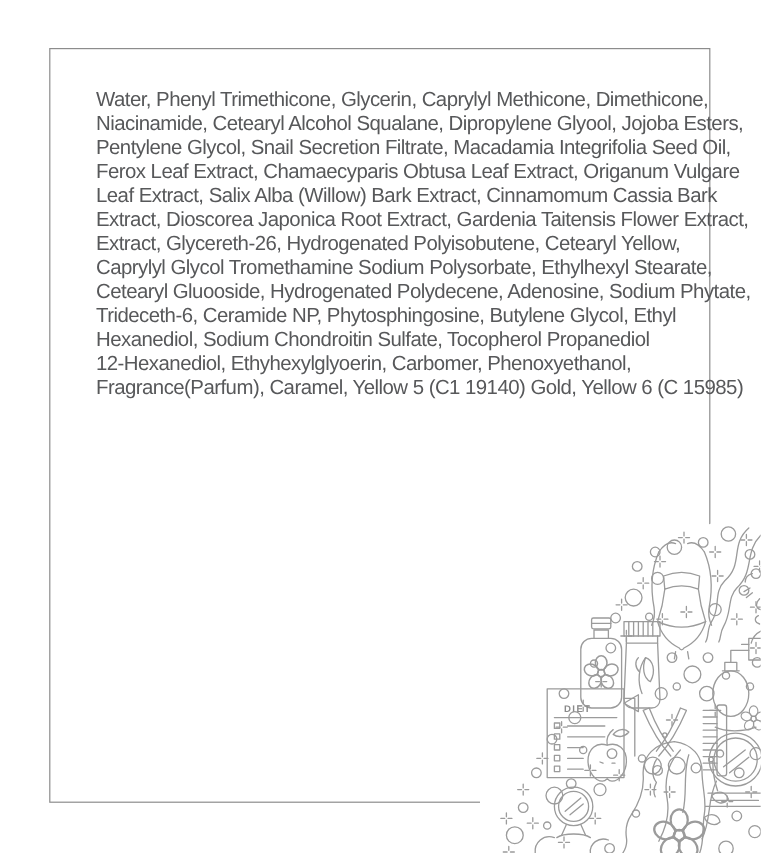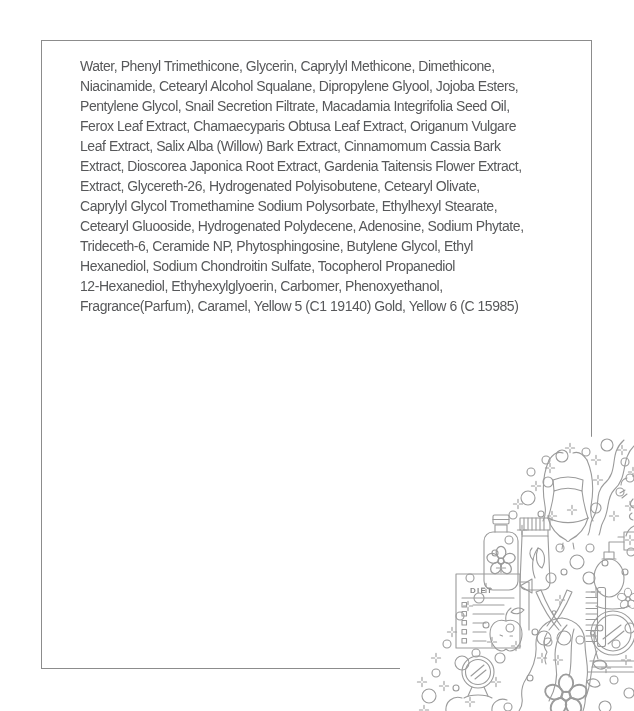--- a/index.html
+++ b/index.html
@@ -6,42 +6,42 @@
   body{
     width:634px;height:711px;position:relative;overflow:hidden;
     background:#ffffff;
     font-family:"Liberation Sans", sans-serif;
   }
   .ingredients-panel{
     position:absolute;left:41px;top:40px;width:551px;height:629px;
     border:1px solid #8c8c8c;box-sizing:border-box;background:transparent;
   }
   .ingredients-text{
-    position:absolute;left:38px;top:15px;width:500px;
-    font-size:14px;line-height:20px;letter-spacing:-0.45px;
+    position:absolute;left:38px;top:32px;width:500px;
+    font-size:17px;line-height:20px;letter-spacing:-0.45px;
     color:#57585a;
   }
   .ing-line{white-space:nowrap;height:20px;}
   .illustration{
     position:absolute;left:400px;top:420px;width:234px;height:291px;
   }
   .illustration svg{display:block;}
 </style>
 </head>
 <body>
 
 <div class="ingredients-panel">
   <div class="ingredients-text">
     <div class="ing-line">Water, Phenyl Trimethicone, Glycerin, Caprylyl Methicone, Dimethicone,</div>
     <div class="ing-line">Niacinamide, Cetearyl Alcohol Squalane, Dipropylene Glyool, Jojoba Esters,</div>
     <div class="ing-line">Pentylene Glycol, Snail Secretion Filtrate, Macadamia Integrifolia Seed Oil,</div>
     <div class="ing-line">Ferox Leaf Extract, Chamaecyparis Obtusa Leaf Extract, Origanum Vulgare</div>
     <div class="ing-line">Leaf Extract, Salix Alba (Willow) Bark Extract, Cinnamomum Cassia Bark</div>
     <div class="ing-line">Extract, Dioscorea Japonica Root Extract, Gardenia Taitensis Flower Extract,</div>
-    <div class="ing-line">Extract, Glycereth-26, Hydrogenated Polyisobutene, Cetearyl Olivate,</div>
+    <div class="ing-line">Extract, Glycereth-26, Hydrogenated Polyisobutene, Cetearyl Yellow,</div>
     <div class="ing-line">Caprylyl Glycol Tromethamine Sodium Polysorbate, Ethylhexyl Stearate,</div>
     <div class="ing-line">Cetearyl Gluooside, Hydrogenated Polydecene, Adenosine, Sodium Phytate,</div>
     <div class="ing-line">Trideceth-6, Ceramide NP, Phytosphingosine, Butylene Glycol, Ethyl</div>
     <div class="ing-line">Hexanediol, Sodium Chondroitin Sulfate, Tocopherol Propanediol</div>
     <div class="ing-line">12-Hexanediol, Ethyhexylglyoerin, Carbomer, Phenoxyethanol,</div>
     <div class="ing-line">Fragrance(Parfum), Caramel, Yellow 5 (C1 19140) Gold, Yellow 6 (C 15985)</div>
   </div>
 </div>
 
 <div class="illustration">

